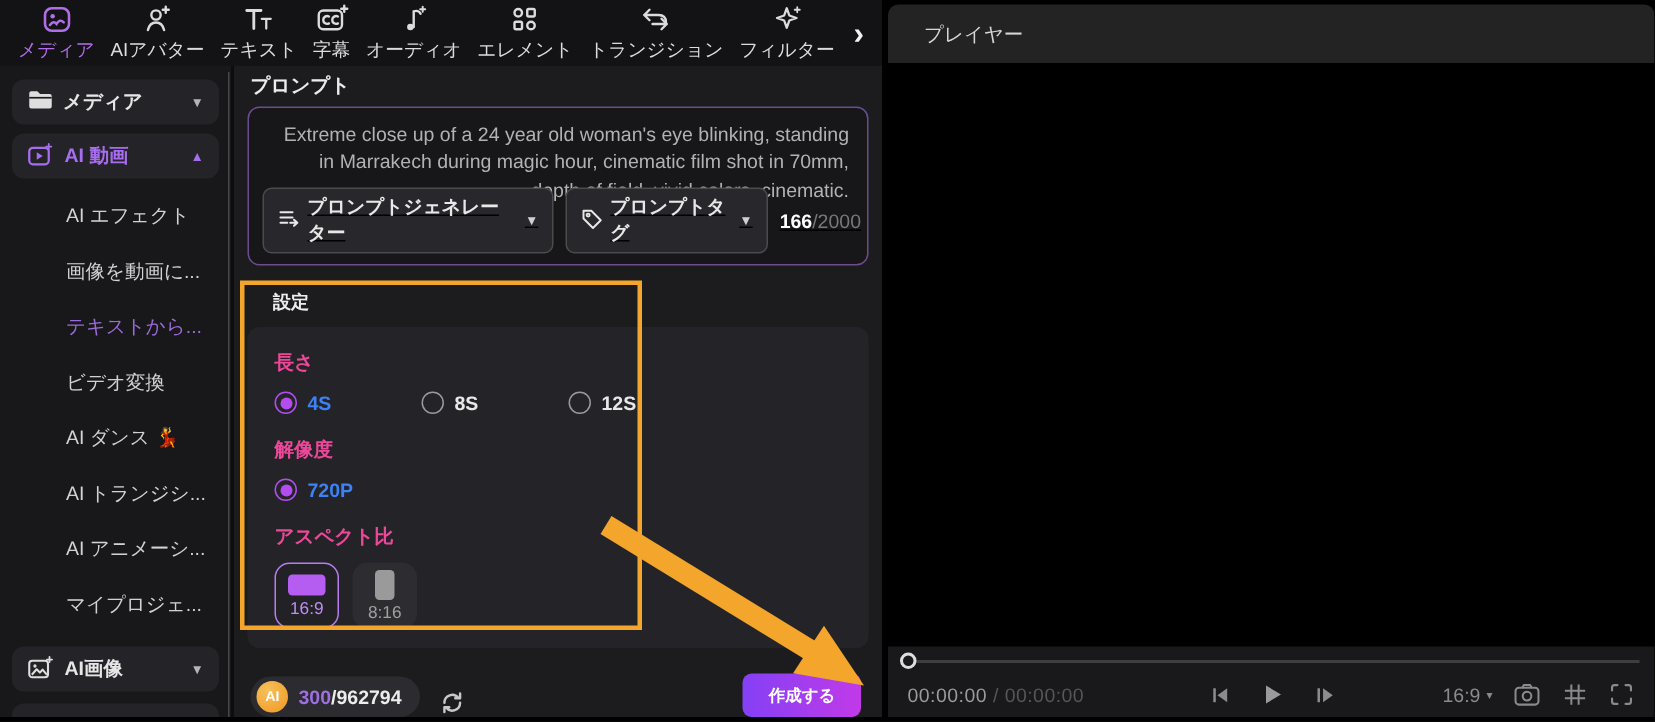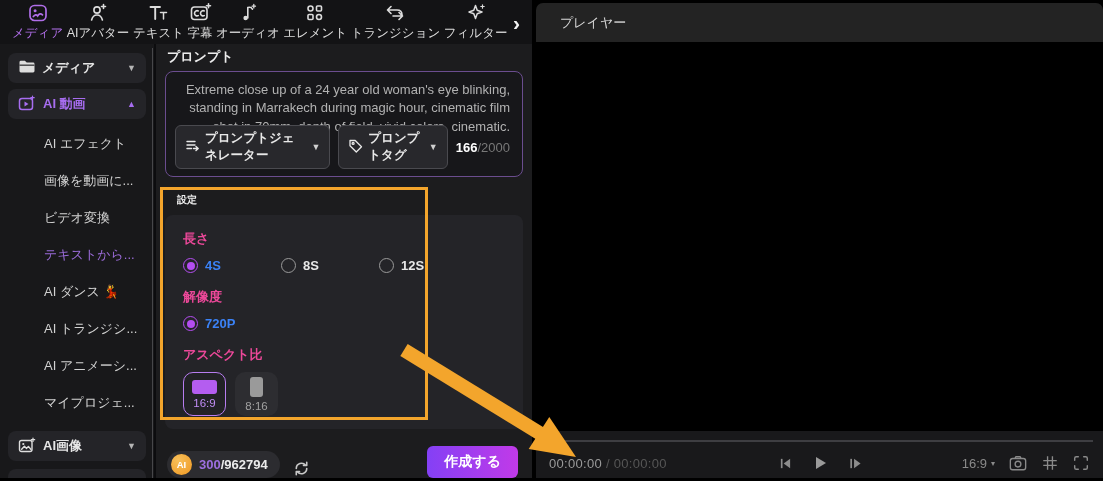--- a/index.html
+++ b/index.html
@@ -1,21 +1,21 @@
 <!DOCTYPE html>
 <html><head>
 <meta charset="utf-8">
 <style>
   * { margin:0; padding:0; box-sizing:border-box; }
   html,body { width:1103px; height:481px; background:#000; overflow:hidden;
     font-family:"Liberation Sans","DejaVu Sans",sans-serif; }
   .app { position:relative; width:1103px; height:478px; display:flex; }
 
   
-  .left { width:532px; height:100%; display:flex; flex-direction:column; background:#1c1c1e; }
+  .left { width:588px; height:100%; display:flex; flex-direction:column; background:#1c1c1e; }
 
   .toolbar { height:44px; background:#131315; display:flex; align-items:center;
     justify-content:space-between; padding:0 10px 0 12px; flex:0 0 auto; }
   .tb-item { display:flex; flex-direction:column; align-items:center; gap:1px;
     color:#dcdcdc; font-size:12.5px; cursor:pointer; white-space:nowrap; }
   .tb-item.active { color:#b06ee8; }
   .tb-icon { height:22px; display:flex; align-items:center; justify-content:center; }
   .tb-more { color:#f2f2f2; font-size:21px; font-weight:bold; line-height:1; padding:0 2px; cursor:pointer; }
 
   .left-body { flex:1; display:flex; min-height:0; }
@@ -36,28 +36,28 @@
   .side-item.selected { color:#9a6bd8; }
   .side-group.ai-image { margin-top:10px; }
   .side-group.partial { margin-top:8px; height:30px; }
 
   
   .center { flex:1; padding:4px 9px 0 9px; display:flex; flex-direction:column; background:#1c1c1e; min-width:0; }
   .prompt-label { font-size:13px; font-weight:bold; color:#ececec; margin:0 0 5px 2px; }
   .prompt-card { border:1px solid #6b4d8f; border-radius:8px; background:#17171a;
     height:106px; position:relative; padding:9px 12px; }
   .prompt-text { color:#b2b2b2; font-size:13px; line-height:1.42;text-align:right; }
-  .prompt-toolbar { position:absolute; left:9px; right:12px; bottom:7px; display:flex; align-items:center; gap:8px; }
+  .prompt-toolbar { position:absolute; left:9px; right:4px; bottom:7px; display:flex; align-items:center; gap:8px;text-decoration:underline; }
   .pbtn { display:flex; align-items:center; gap:5px; background:#28282c; border:1px solid #4a4a4f;
     border-radius:6px; padding:4px 9px; color:#e8e8e8; font-size:12.5px; font-weight:bold; cursor:pointer; }
   .pbtn .caret { font-size:9px; color:#d0d0d0; }
   .counter { margin-left:auto; font-size:13px; color:#787878; }
   .counter .count { color:#ffffff; font-weight:bold; }
 
-  .settings-title { font-size:10px; font-weight:bold; color:#ececec; margin:16px 0 8px 0;padding-left:12px; }
+  .settings-title { font-size:12px; font-weight:bold; color:#ececec; margin:16px 0 8px 5px;padding-left:12px; }
   .settings-panel { background:#242428; border-radius:8px; padding:15px 18px; height:214px; }
   .group-label { font-size:13px; font-weight:bold; color:#ec4899; margin-bottom:10px; }
   .radio-row { display:flex; margin-bottom:15px; }
   .radio { display:flex; align-items:center; gap:7px; width:98px; cursor:pointer; }
   .rdot { width:15px; height:15px; border:1.5px solid #9a9a9a; border-radius:50%; position:relative; flex:0 0 auto; }
   .radio.sel .rdot { border-color:#b44df0; }
   .radio.sel .rdot::after { content:''; position:absolute; inset:2.5px; background:#b44df0; border-radius:50%; }
   .rlabel { font-size:13px; font-weight:bold; color:#e8e8e8; }
   .radio.sel .rlabel { color:#3b82f6; }
   .aspect-row { display:flex; gap:9px; }
@@ -70,21 +70,21 @@
   .acard.sel .alabel { color:#c08df5; }
 
   .bottom-bar { margin-top:auto; height:42px; display:flex; align-items:flex-end; padding:0 5px 0 2px; }
   .pill { display:flex; align-items:center; background:#2c2c30; border-radius:15px; padding:3px 12px 3px 4px; gap:7px; }
   .coin { width:21px; height:21px; border-radius:50%; background:radial-gradient(circle at 35% 30%, #f8c05a, #ef9822);
     color:#fff; font-size:9.5px; font-weight:bold; display:flex; align-items:center; justify-content:center; }
   .pill-text { font-size:13px; color:#ececec; font-weight:bold; white-space:nowrap; }
   .pill-text .used { color:#9d6fe0; }
   .refresh { margin-left:12px; display:flex; align-items:center; cursor:pointer; }
   .create-btn { margin-left:auto; background:linear-gradient(90deg,#8440f5,#c13ae8); color:#fff;
-    font-size:14px; font-weight:bold; border:none; border-radius:6px; padding:7px 17px; cursor:pointer;
+    font-size:11px; font-weight:bold; border:none; border-radius:6px; padding:7px 17px; cursor:pointer;
     font-family:inherit; }
 
   
   .player { flex:1; display:flex; flex-direction:column; background:#000; margin-left:4px; padding-top:3px; min-width:0; }
   .player-header { height:39px; background:#232323; border-radius:7px 7px 0 0; display:flex;
     align-items:center; padding:0 24px; color:#d6d6d6; font-size:13px; flex:0 0 auto; }
   .video { flex:1; background:#000; }
   .player-controls { background:#19191b; padding-top:4px; flex:0 0 auto; }
   .seek { position:relative; height:13px; }
   .seek-track { position:absolute; left:10px; right:10px; top:5px; height:2px; background:#3e3e42; }
@@ -214,22 +214,22 @@
                 <path d="M6.5 6.5 L10.5 9 L6.5 11.5 Z" fill="#a76df0" stroke="none"></path>
                 <path d="M14.5 1 v3.4 M12.8 2.7 h3.4" stroke-width="1.2" stroke-linecap="round"></path>
               </svg>
           </span>
           <span>AI 動画</span>
           <span class="caret">▲</span>
         </div>
         <div class="side-items">
           <div class="side-item">AI エフェクト</div>
           <div class="side-item">画像を動画に...</div>
+          <div class="side-item selected">テキストから...</div>
           <div class="side-item">ビデオ変換</div>
-          <div class="side-item selected">テキストから...</div>
           <div class="side-item">AI ダンス 💃</div>
           <div class="side-item">AI トランジシ...</div>
           <div class="side-item">AI アニメーシ...</div>
           <div class="side-item">マイプロジェ...</div>
         </div>
         <div class="side-group ai-image">
           <span>
             <svg width="18" height="16" viewBox="0 0 18 16" fill="none" stroke="#dedede" stroke-width="1.4">
                 <rect x="1.5" y="3.5" width="12.5" height="11" rx="2"></rect>
                 <circle cx="5.3" cy="7" r="1.1" fill="#dedede" stroke="none"></circle>

